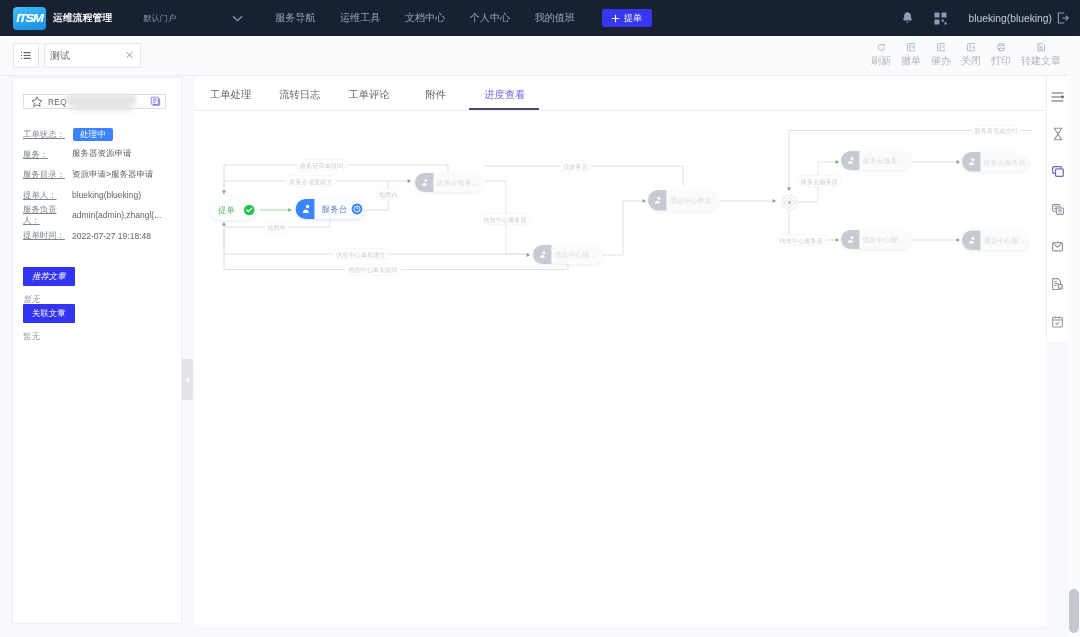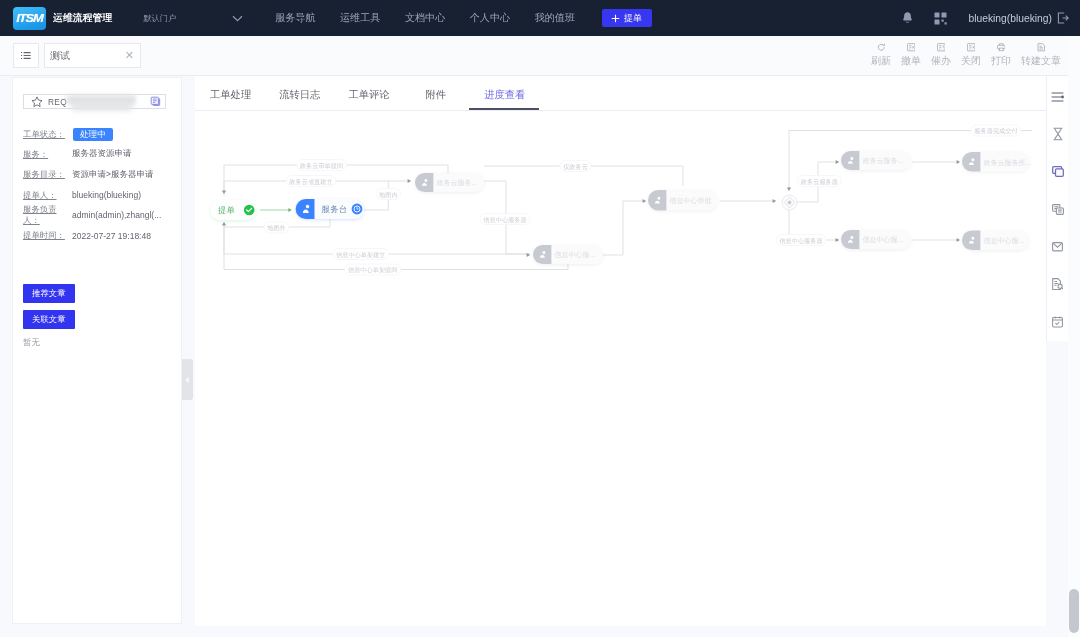--- a/index.html
+++ b/index.html
@@ -47,21 +47,21 @@
   .redact { position:absolute; left:42px; top:0px; width:70px; height:11px; background:#e2e3e5; border-radius:7px 5px 9px 14px; filter:blur(2.0px); }
   .redact2 { position:absolute; left:48px; top:8px; width:60px; height:8px; background:#e4e5e7; border-radius:10px 14px 12px 8px; filter:blur(2.4px); }
   .reqbox .copy { margin-left:auto; display:flex; color:#7b7ae8; position:relative;}
 
   .info { position:absolute; left:0; top:48px; }
   .row { display:flex; align-items:center; padding:0 0 0 23px; height:20.3px; }
   .row .lbl { width:49px; flex:0 0 49px; color:#7f838c; font-size:8.4px;text-decoration:underline; }
   .row .val { color:#63656e; font-size:8.5px; white-space:nowrap; overflow:hidden; }
   .badge { background:#3a84ff; color:#fff; font-size:8.6px; border-radius:2px; padding:2.2px 7px; line-height:1; display:inline-block; margin-left:1px;}
   .sec { position:absolute; left:23px; }
-  .sec.s1 { top:208px; } .sec.s2 { top:234px; }
+  .sec.s1 { top:191px;font-style:italic; } .sec.s2 { top:228px; }
   .bluebtn { background:#3334ef; color:#fff; font-size:8.4px; padding:4px 9px; display:inline-block; border-radius:1px;}
   .none { color:#979ba5; font-size:8.4px; margin-top:8px;}
 
   .collapse { position:absolute; left:182px; top:283px; width:11px; height:41px; background:#e2e4e9; border-radius:0 3px 3px 0; display:flex; align-items:center; justify-content:center; cursor:pointer;}
   .collapse .tri { width:0;height:0;border-top:3.6px solid transparent;border-bottom:3.6px solid transparent;border-right:4.2px solid #f7f8fa; margin-right:1px;}
 
   
   .ctabs { height:35px; border-bottom:1px solid #eaedf1; display:flex; align-items:center; padding-left:15px; }
   .ctab { font-size:10.3px; color:#63656e; margin-right:28px; height:35px; line-height:37px; position:relative; cursor:pointer;}
   .ctab:nth-child(3) { margin-right:36px; }

